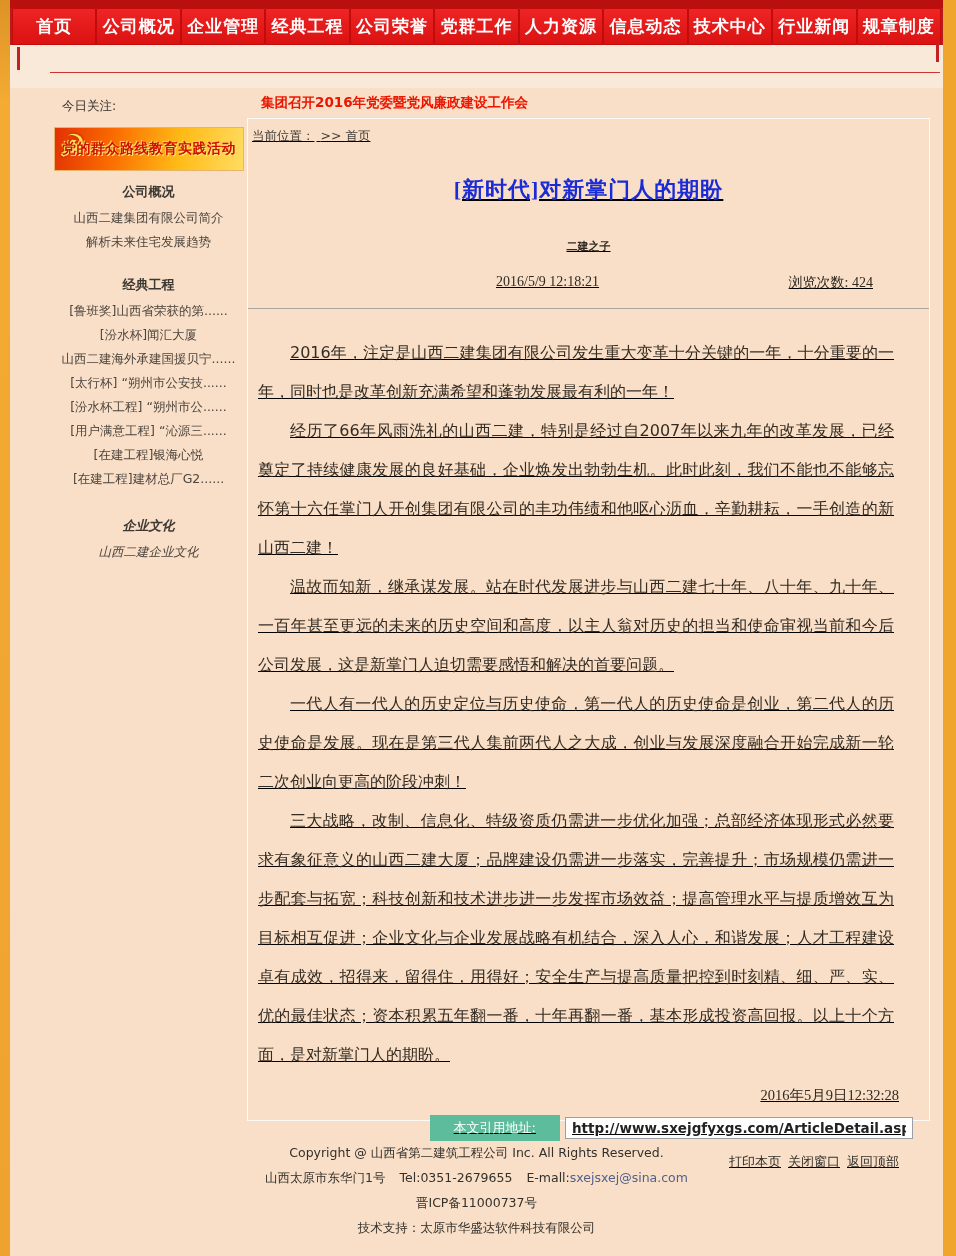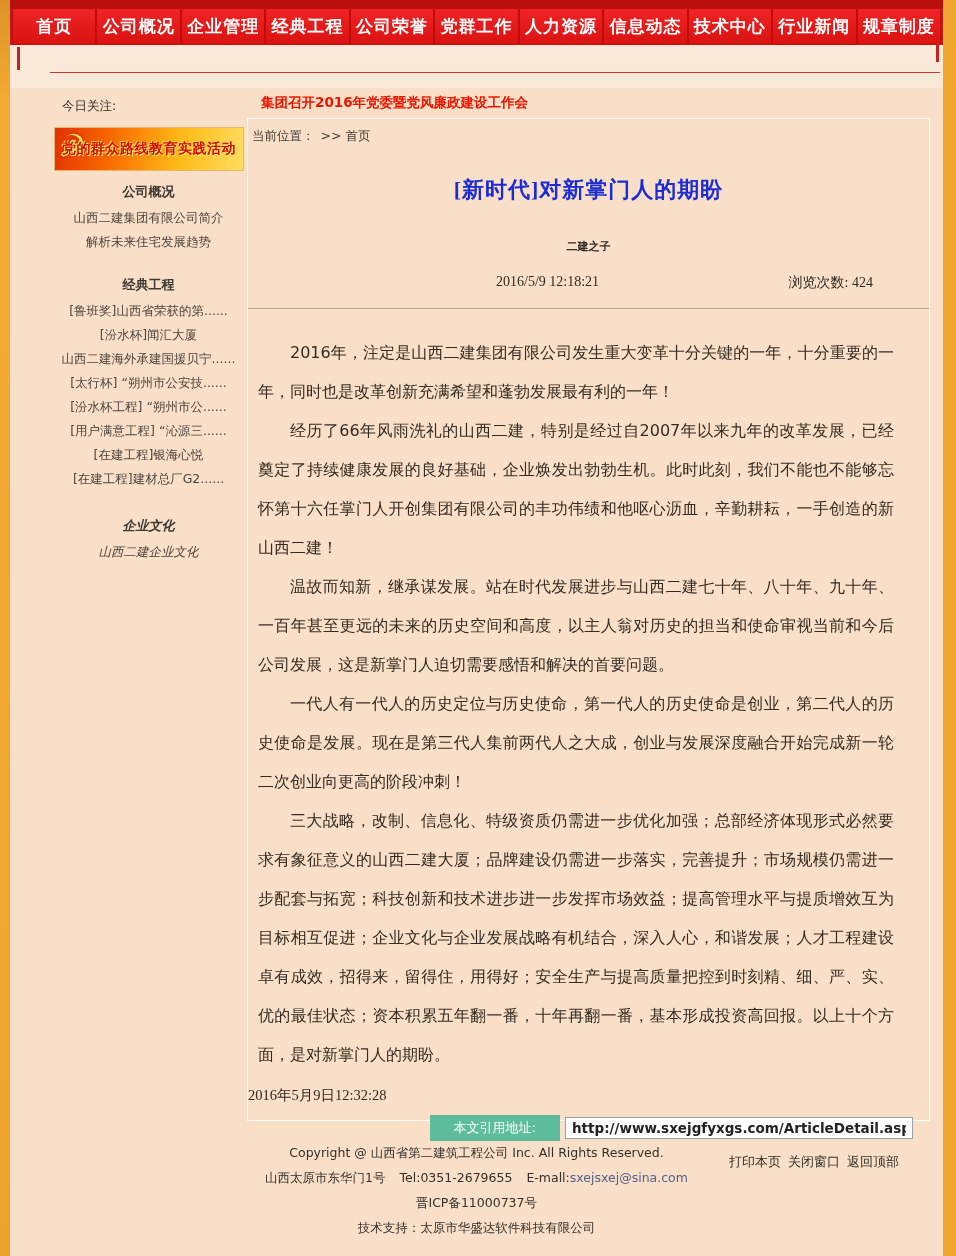--- a/index.html
+++ b/index.html
@@ -37,38 +37,38 @@
     text-shadow:1px 1px 0 #ffe87c,-1px -1px 0 #ffd34f;white-space:nowrap;}
   .side-section{margin-top:16px;text-align:center;}
   .side-section:first-child{margin-top:6px;}
   .side-section:last-child{margin-top:20px;font-style:italic;}
   .side-heading{font-size:13px;font-weight:bold;color:#3c3832;padding:6px 0 5px;}
   .side-link{font-size:12.5px;color:#4c443e;line-height:14px;padding:5px 0;cursor:pointer;white-space:nowrap;}
   
   .main-col{width:685px;flex:none;}
   .ticker-row{height:30px;display:flex;align-items:center;padding-left:14px;}
   .ticker{color:#ec1500;font-weight:bold;font-size:13.5px;cursor:pointer;text-align:center;}
-  .panel{width:683px;height:1003px;border:1px solid rgba(255,255,255,.85);box-sizing:border-box;}
+  .panel{width:683px;height:1003px;border:1px solid rgba(255,255,255,.85);box-sizing:border-box;text-decoration:underline;}
   .breadcrumb{font-size:12.5px;color:#3f3b36;padding:9px 0 0 4px;}
   .breadcrumb span{margin-right:2px;}
   .article-title{text-align:center;margin-top:30px;
     font-family:"Liberation Serif","DejaVu Serif",serif;font-weight:bold;
     font-size:22px;color:#1b2bd5;letter-spacing:1px;}
   .article-author{text-align:center;margin-top:34px;
     font-family:"Liberation Serif","DejaVu Serif",serif;font-weight:bold;
     font-size:11px;color:#2e2922;}
   .meta-row{margin-top:20px;display:flex;font-family:"Liberation Serif","DejaVu Serif",serif;
     font-size:14px;color:#2e2922;}
   .meta-date{margin-left:248px;}
   .meta-views{margin-left:auto;margin-right:56px;}
   .meta-divider{margin-top:16px;border:none;border-top:1px solid #a9a49e;width:100%;}
   .article-body{padding:16px 35px 0 10px;font-size:16px;line-height:39px;
     color:#342b22;text-align:justify;}
   .para{margin:0;text-indent:2em;}
-  .update-time{padding-right:30px;margin-top:12px;
+  .update-time{text-align:right;padding-right:30px;margin-top:12px;
     font-family:"Liberation Serif","DejaVu Serif",serif;font-size:14.5px;color:#2e2922;}
   .cite-row{display:flex;justify-content:flex-end;align-items:center;margin-top:10px;padding-right:16px;}
   .cite-label{background:#5cbc9b;color:#fff;font-size:13px;padding:4px 24px;white-space:nowrap;}
   .cite-input{width:348px;height:22px;margin-left:5px;border:1px solid #9aa0a8;background:#fff;
     font-size:13.5px;font-weight:bold;color:#222;padding:1px 6px;box-sizing:border-box;
     font-family:"DejaVu Sans","Liberation Sans",sans-serif;}
   .actions-row{display:flex;justify-content:flex-end;gap:7px;margin-top:12px;padding-right:30px;
     font-size:13px;color:#33302b;}
   .action-link{cursor:pointer;white-space:nowrap;}
   

